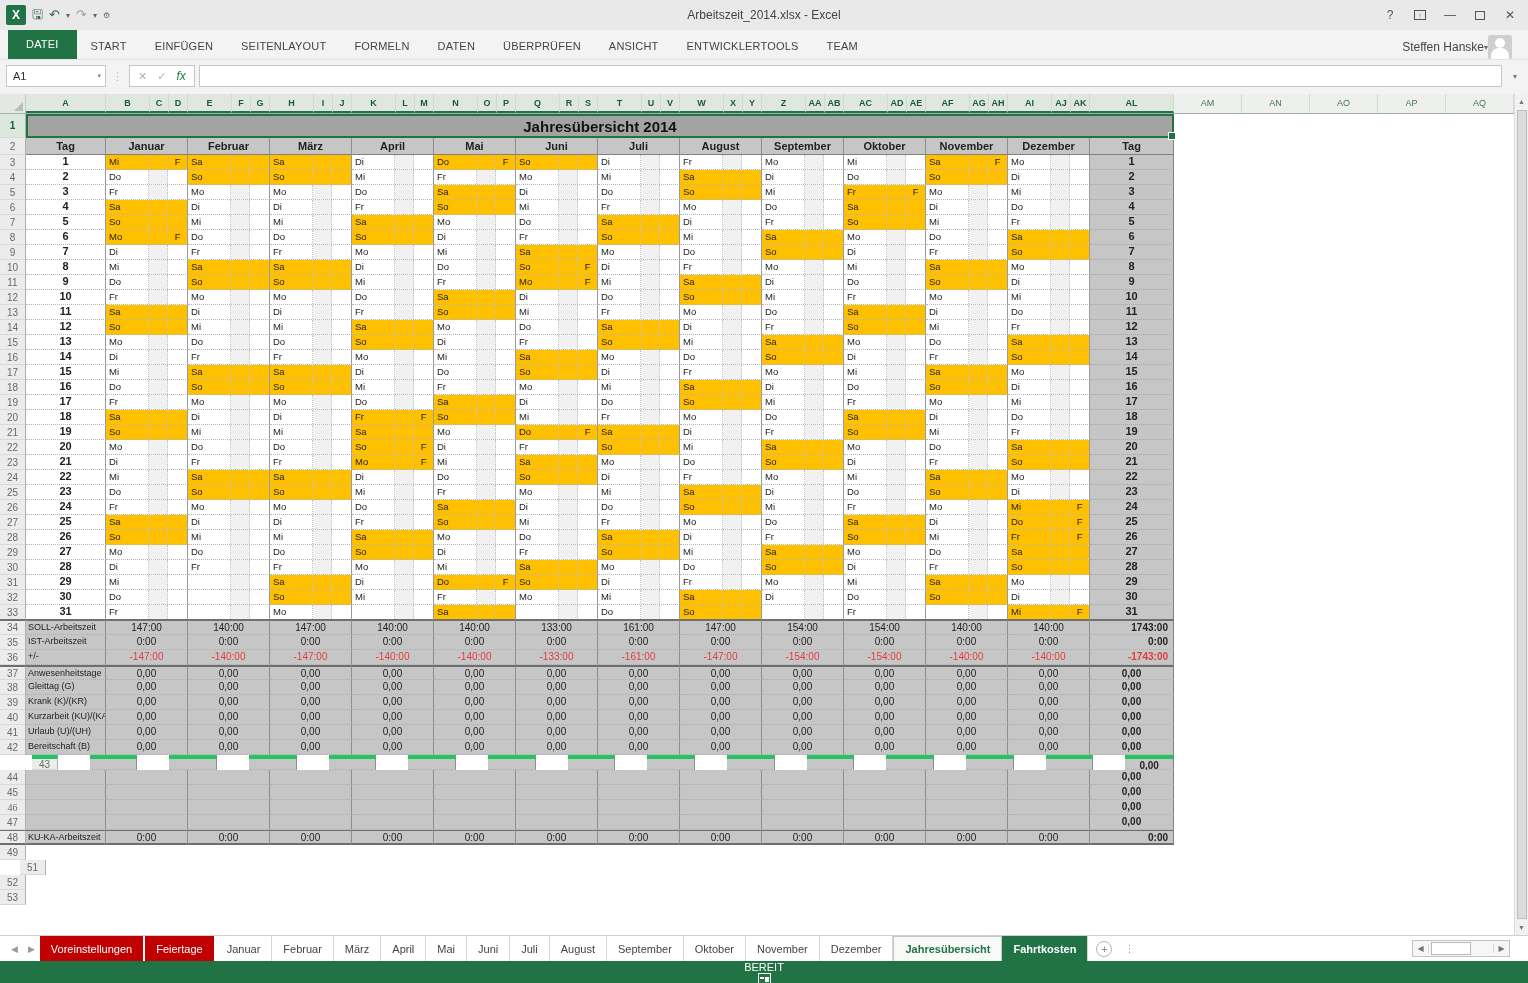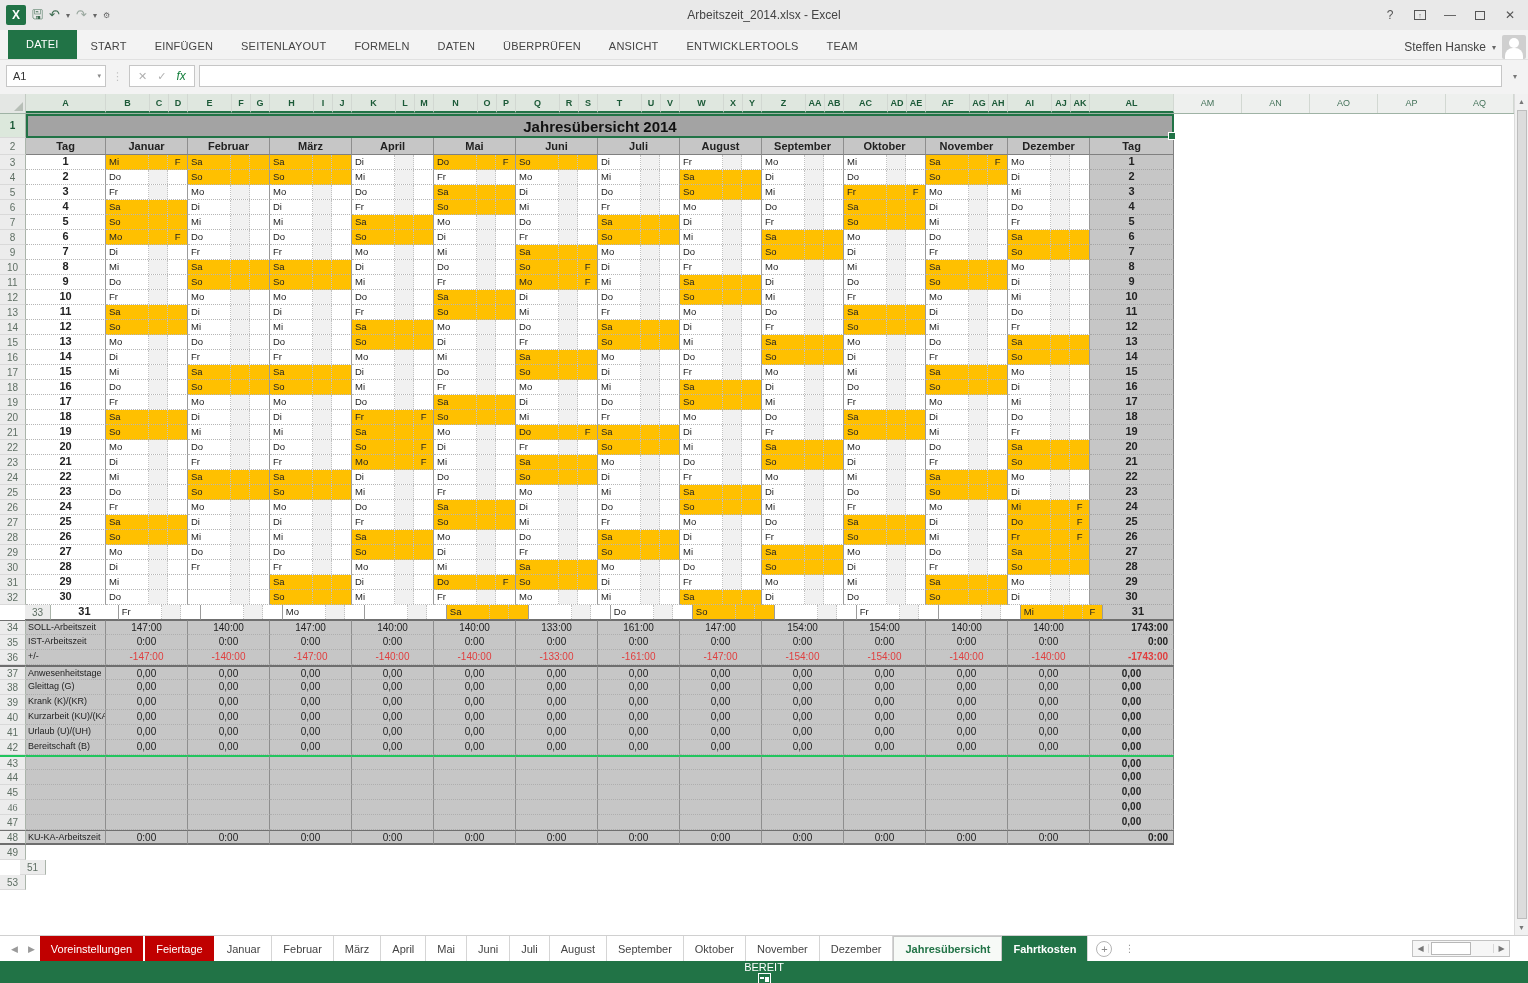--- a/index.html
+++ b/index.html
@@ -22,21 +22,21 @@
   .winbtn{width:28px;height:22px;display:flex;align-items:center;justify-content:center;
           font-size:12px;color:#555;}
   .maxbox{width:10px;height:9px;border:1px solid #555;}
   .ribopt{width:12px;height:10px;border:1px solid #555;position:relative;font-size:7px;line-height:9px;text-align:center;color:#555;}
 
   
   .ribbonrow{height:30px;background:#f3f3f3;display:flex;align-items:flex-end;border-bottom:1px solid #e1e1e1;}
   .rtabs{display:flex;align-items:flex-end;padding-left:8px;height:100%;}
   .rtab{padding:0 14px;font-size:11px;color:#444;height:26px;line-height:26px;letter-spacing:.2px;}
   .rtab.active{background:var(--accent);color:#fff;height:30px;line-height:30px;padding:0 18px;}
-  .userbox{margin-left:auto;display:flex;align-items:center;gap:6px;padding-right:2px;font-size:12px;color:#444;}
+  .userbox{margin-left:auto;display:flex;align-items:center;padding-right:16px;font-size:12px;color:#444;}
   .avatar{width:24px;height:24px;background:#cfcfcf;position:relative;overflow:hidden;border-radius:2px;}
   .avatar::before{content:"";position:absolute;left:7px;top:3px;width:10px;height:10px;border-radius:50%;background:#fff;}
   .avatar::after{content:"";position:absolute;left:3px;top:13px;width:18px;height:12px;border-radius:8px 8px 0 0;background:#fff;}
 
   
   .fbar{height:34px;background:#f3f3f3;display:flex;align-items:center;padding:4px 4px 6px 6px;gap:4px;}
   .namebox{width:100px;height:22px;background:#fff;border:1px solid #c6c6c6;display:flex;align-items:center;
            font-size:11px;padding-left:6px;color:#333;}
   .namebox .dd{margin-left:auto;font-size:7px;color:#888;padding-right:4px;}
   .fsep{color:#c0c0c0;font-size:11px;padding:0 2px;}
@@ -85,21 +85,21 @@
   .slabel{width:80px;background:#c6c6c6;border-right:1px solid #8e8e8e;border-bottom:1px dotted #aeaeae;
           font-size:9px;line-height:13px;padding-left:2px;white-space:nowrap;overflow:hidden;}
   .scell{width:82px;background:#c6c6c6;border-right:1px solid #8e8e8e;border-bottom:1px dotted #aeaeae;
          font-size:10px;text-align:center;line-height:13px;}
   .stotal{width:84px;background:#c6c6c6;border-right:1px solid #808080;border-bottom:1px dotted #aeaeae;
           font-weight:bold;font-size:10px;text-align:center;line-height:13px;}
   .stotal.r,.scell.r{text-align:right;padding-right:5px;}
   .neg{color:var(--neg);}
   .bt>div{border-top:1px solid #707070;}
   .bt2>div{border-top:2px solid #6e6e6e;}
-  .btn1>div{border-top:2px solid #22c55e;}
+  .btn1>div{border-top:4px solid #22c55e;margin-left:32px;}
   .bb>div{border-bottom:1px solid #707070 !important;}
   .bb2>div{border-bottom:2px solid #6e6e6e !important;}
 
   .erow .white{flex:1;background:#fff;}
 
   .vscroll{position:absolute;right:0;top:0;bottom:0;width:14px;background:#f1f1f1;border-left:1px solid #dcdcdc;
            display:flex;flex-direction:column;align-items:center;}
   .varr{height:15px;font-size:7px;color:#777;line-height:15px;}
   .vthumb{width:10px;flex:1;background:#dcdcdc;border:1px solid #bdbdbd;margin:1px 0;}
 
@@ -2209,21 +2209,21 @@
             <span class="mid"></span>
             <span class="fc"></span>
           </div>
           <div class="mcell">
             <span class="wd">Di</span>
             <span class="mid"></span>
             <span class="fc"></span>
           </div>
           <div class="alcell">30</div>
         </div>
-        <div class="row bb" style="height: 15px; padding-left: 25px;">
+        <div class="row bb" style="height: 15px;">
           <div class="gut" style="height: 15px;">33</div>
           <div class="acell">31</div>
           <div class="mcell">
             <span class="wd">Fr</span>
             <span class="mid"></span>
             <span class="fc"></span>
           </div>
           <div class="mcell">
             <span class="wd"></span>
             <span class="mid"></span>
@@ -2535,20 +2535,24 @@
           <div class="scell">0:00</div>
           <div class="scell">0:00</div>
           <div class="stotal r">0:00</div>
         </div>
         <div class="row erow" style="height: 15px;">
           <div class="gut" style="height: 15px;">49</div>
           <div class="white"></div>
         </div>
         <div class="row erow" style="height: 15px; margin-left: 20px;">
           <div class="gut" style="height: 15px;">51</div>
+          <div class="white"></div>
+        </div>
+        <div class="row erow" style="height: 15px;">
+          <div class="gut" style="height: 15px;">52</div>
           <div class="white"></div>
         </div>
         <div class="row erow" style="height: 15px;">
           <div class="gut" style="height: 15px; text-align: right;">53</div>
           <div class="white"></div>
         </div>
       </div>
     <div class="vscroll">
       <span class="varr">▲</span>
       <span class="vthumb"></span>

